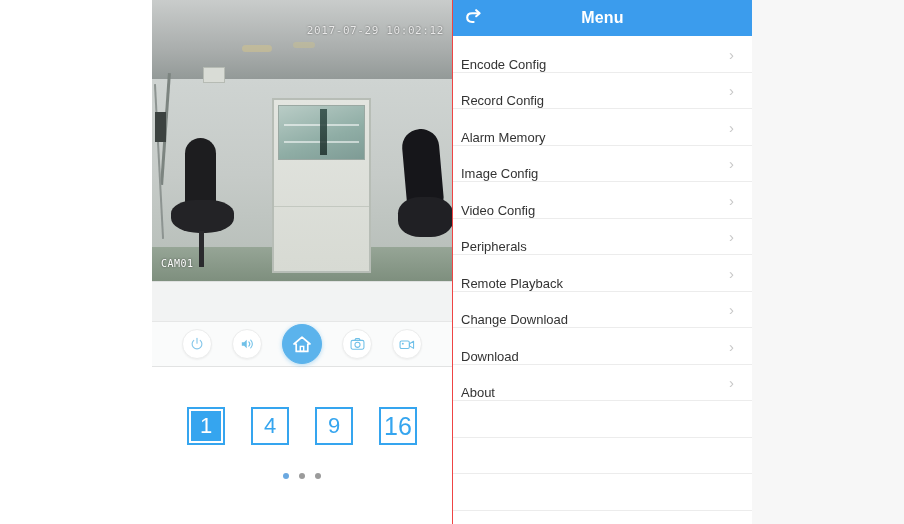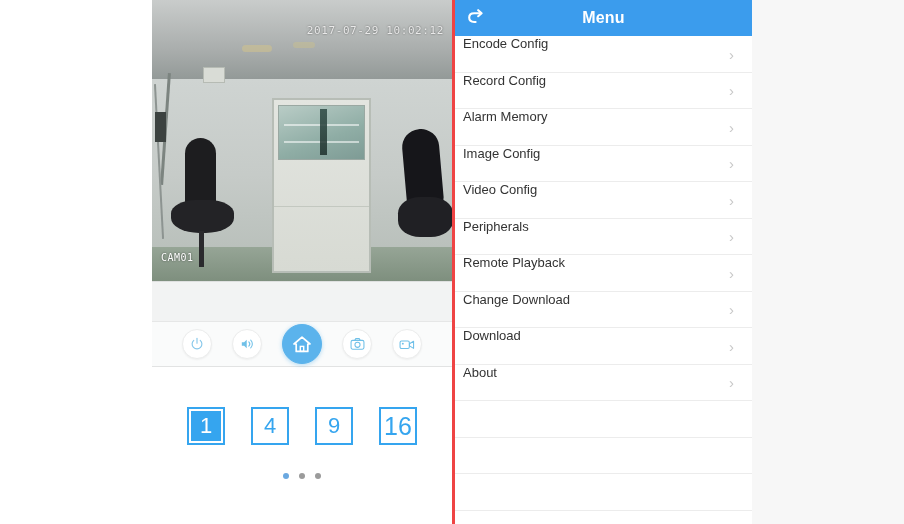--- a/index.html
+++ b/index.html
@@ -117,21 +117,21 @@
     background: rgba(210,195,140,.55); border-radius:4px; }
   .smudge2 { position:absolute; left:47%; top:15%; width:22px; height:6px;
     background: rgba(205,192,140,.45); border-radius:4px; }
   .ts {
     position:absolute; right:8px; top:24px;
     font-family: "DejaVu Sans Mono", monospace;
     font-size: 11px; color: #e9e9e9; letter-spacing: .6px;
     text-shadow: 0 0 2px rgba(0,0,0,.55);
   }
   .camlabel {
-    position:absolute; left:9px; bottom:18px;
+    position:absolute; left:9px; bottom:12px;
     font-family:"DejaVu Sans Mono", monospace; font-size: 10px;
     color:#ffffff; text-shadow: 0 0 2px rgba(0,0,0,.6); letter-spacing:.5px;text-align:center;
   }
 
   .gap-strip { width:300px; height:40px; background:#f2f3f3; border-top:1px solid #dfe0e0; }
 
   .ctrlbar {
     width:300px; height:46px; background:#fafbfb;
     border-top:1px solid #e6e7e7; border-bottom:1px solid #e2e3e3;
     display:flex; align-items:center; justify-content:center; gap:20px;
@@ -157,25 +157,25 @@
   }
   .lbtn.active { background:#35a5ef; color:#ffffff; box-shadow: 0 0 0 2px #ffffff inset; }
 
   .dots { margin-top: 28px; display:flex; align-items:center; justify-content:center; gap:10px; }
   .dot { width:6px; height:6px; border-radius:50%; background:#9b9b9b; cursor:pointer; }
   .dot.on { background:#6aa8e0; }
 
   
   .panel-right {
     position:absolute; left:452px; top:0; width:300px; height:524px;
-    background:#ffffff; border-left:3px solid #ef4444;
+    background:#ffffff; border-left:1px solid #ef4444;
   }
   .menu-list { background:#ffffff; }
   .menu-row {
-    position:relative; height:36.5px; display:flex; align-items:flex-start;
+    position:relative; height:36.5px; display:flex; align-items:flex-end;
     padding: 0 14px 0 8px; border-bottom:1px solid #ececec; cursor:pointer;
     background:#ffffff;
   }
   .menu-row .label { font-size:13px; color:#333333; }
   .chev {
     position:absolute; right:18px; top:50%; transform: translateY(-50%);
     color:#c8c8c8; font-size:15px; font-weight:300;
   }
   .menu-row.blank { cursor:default; }
 </style>

